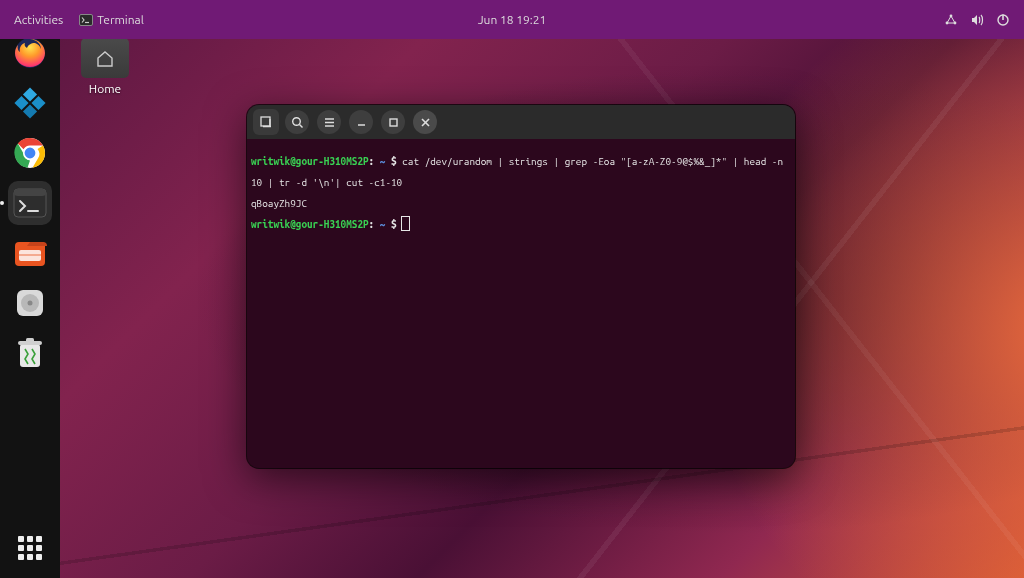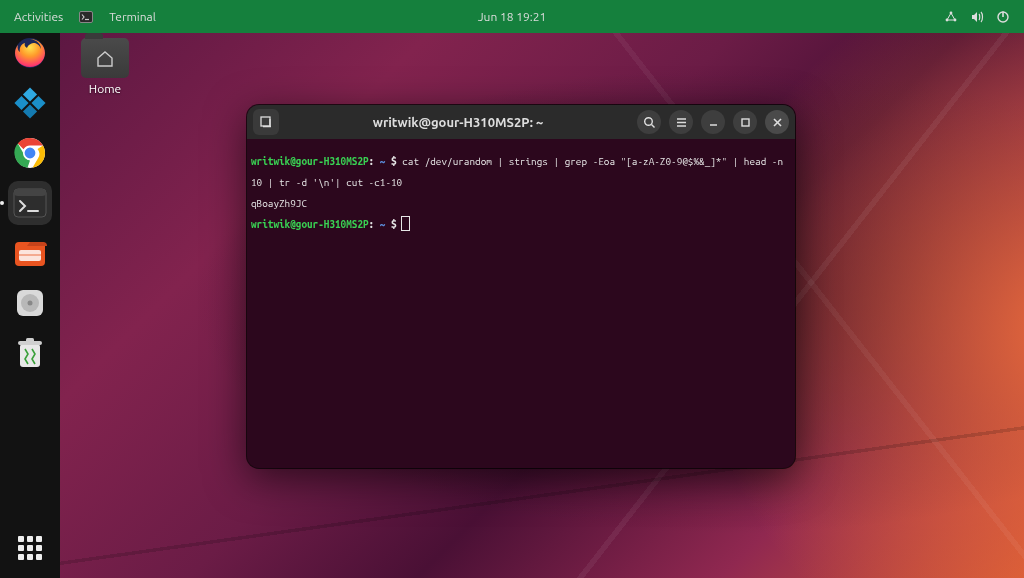--- a/index.html
+++ b/index.html
@@ -19,27 +19,27 @@
   .fold {
     position:absolute; inset:0; pointer-events:none;
     background:
       linear-gradient(128deg, transparent 0 68%, rgba(255,255,255,0.06) 68% 68.5%, transparent 68.5%),
       linear-gradient(52deg,  transparent 0 70%, rgba(255,255,255,0.05) 70% 70.5%, transparent 70.5%),
       linear-gradient(172deg, transparent 0 78%, rgba(0,0,0,0.15) 78% 78.5%, transparent 78.5%);
   }
 
   
   .topbar {
-    position:absolute; left:0; top:0; width:100%; height:33px;
-    background:#15803d; color:#ddd; font-size:12px;
+    position:absolute; left:0; top:0; width:100%; height:39px;
+    background:#701a75; color:#ddd; font-size:12px;
     display:flex; align-items:center; z-index:10;
   }
   .topbar .left { display:flex; align-items:center; gap:2px; padding-left:8px; }
   .topbar .activities { padding:0 6px; }
-  .topbar .appmenu { display:flex; align-items:center; gap:16px; padding:0 8px; }
+  .topbar .appmenu { display:flex; align-items:center; gap:4px; padding:0 8px; }
   .topbar .center { position:absolute; left:50%; transform:translateX(-50%); }
   .topbar .right { margin-left:auto; display:flex; align-items:center;
                    gap:12px; padding-right:14px; }
   .topbar svg, .topbar .glyph { fill:#ddd; color:#ddd; }
 
   
   .dock {
     position:absolute; left:0; top:23px; bottom:0; width:60px;
     background:rgba(20,20,20,0.92);
     display:flex; flex-direction:column; align-items:center;
@@ -250,21 +250,20 @@
 
 <div class="window">
   <div class="titlebar">
     <div class="tb-btn">
       <svg width="14" height="14" viewBox="0 0 14 14">
         <rect x="2" y="2" width="9" height="9" stroke-width="1.3"></rect>
         <line x1="11" y1="4" x2="11" y2="12" stroke-width="1.3"></line>
         <line x1="4" y1="11.5" x2="12" y2="11.5" stroke-width="1.3"></line>
       </svg>
     </div>
-    <div class="tb-title">writwik@gour-H310MS2P: ~</div>
     <div class="tb-right">
       <div class="tb-round">
         <svg width="13" height="13" viewBox="0 0 13 13">
           <circle cx="5.5" cy="5.5" r="3.8" stroke-width="1.4"></circle>
           <line x1="8.5" y1="8.5" x2="11.5" y2="11.5" stroke-width="1.4"></line>
         </svg>
       </div>
       <div class="tb-round">
         <svg width="13" height="13" viewBox="0 0 13 13">
           <line x1="2" y1="3" x2="11" y2="3" stroke-width="1.4"></line>

